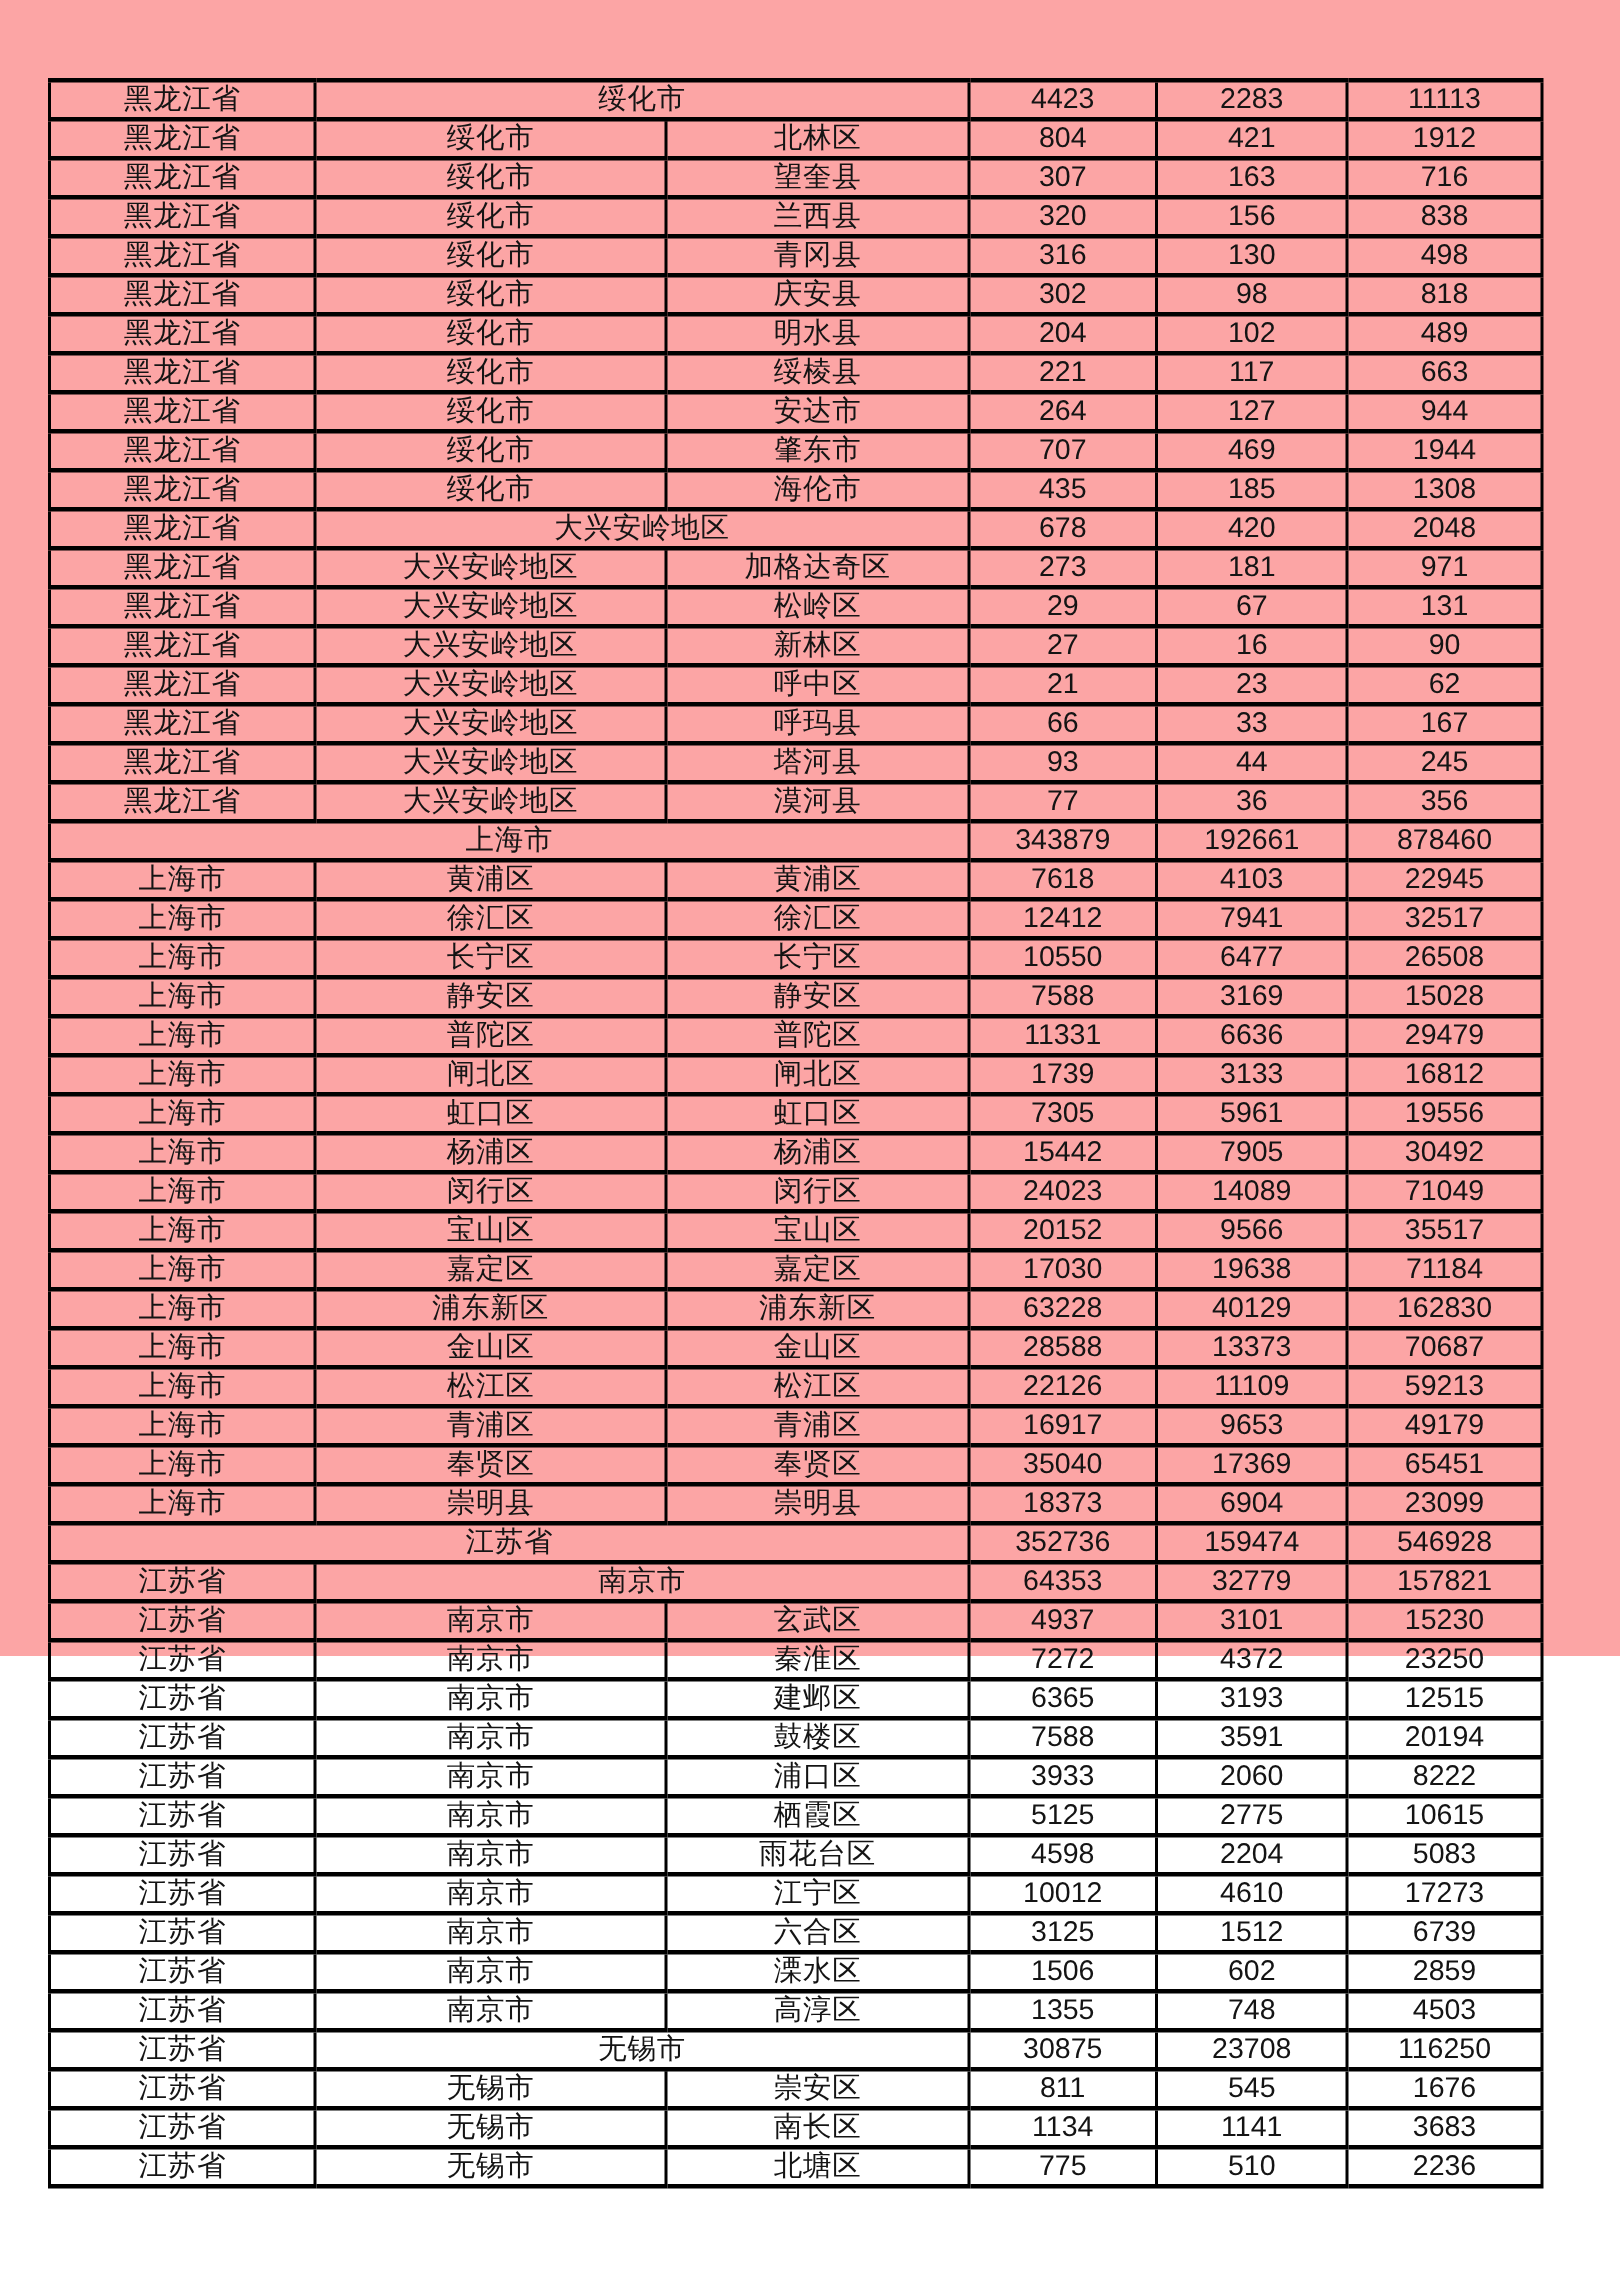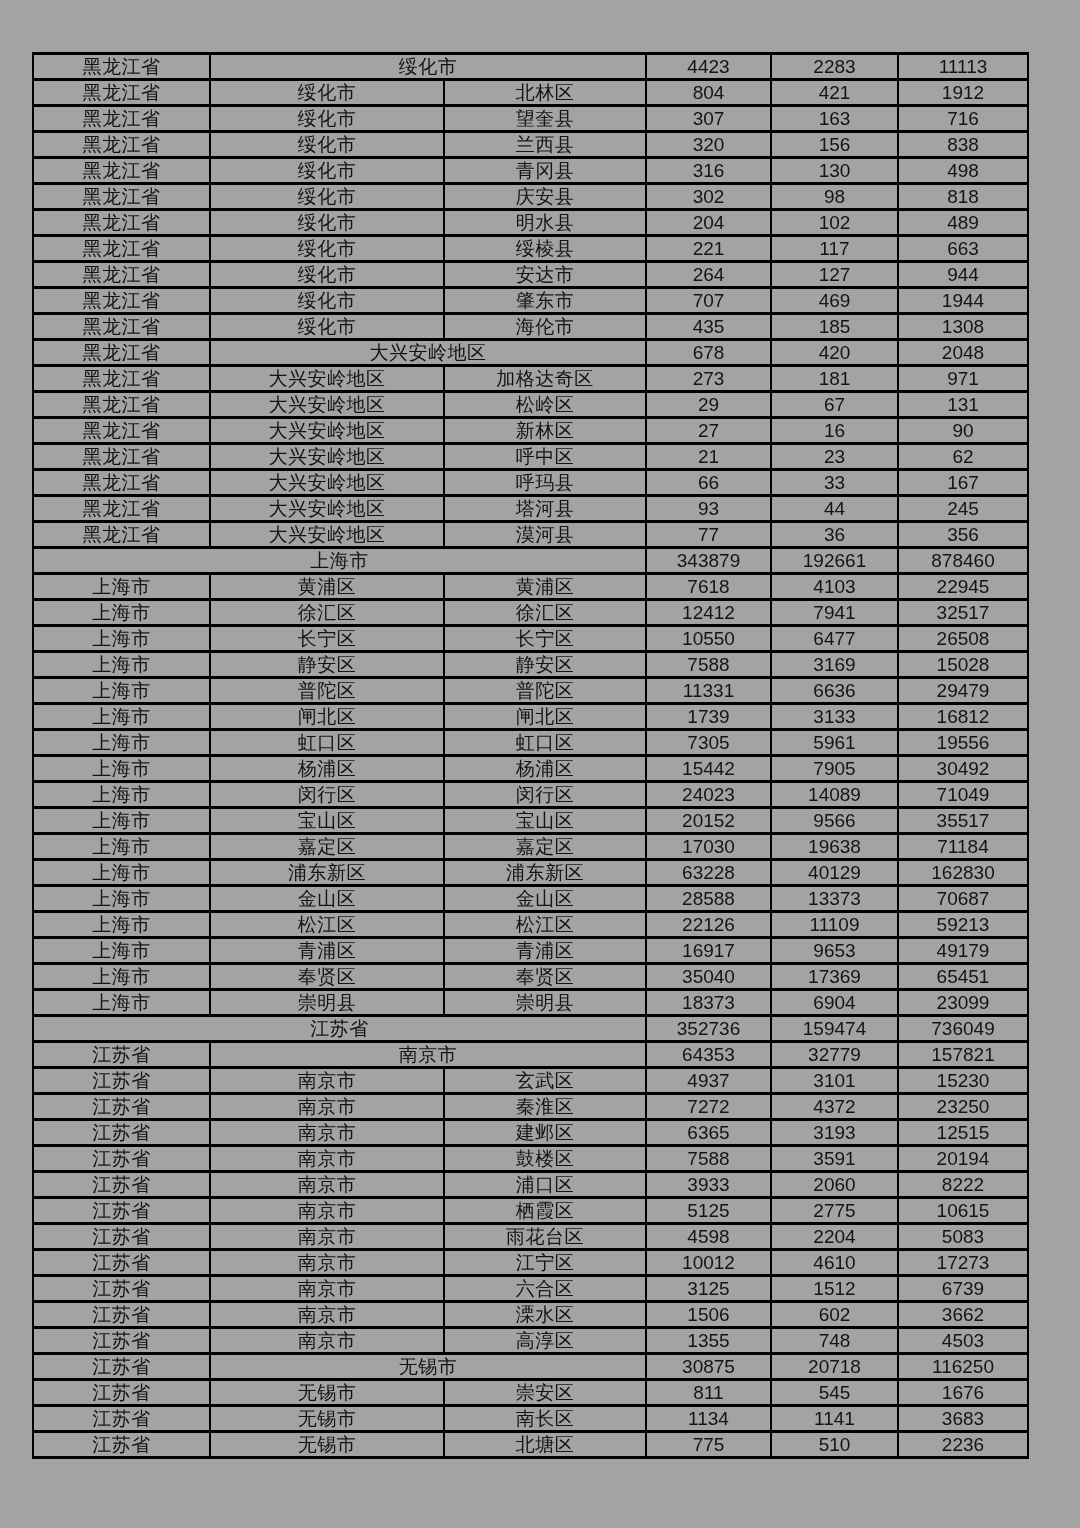--- a/index.html
+++ b/index.html
@@ -10,22 +10,22 @@
   body {
     width: 1080px;
     height: 1528px;
     position: relative;
     overflow: hidden;
   }
   .page {
     position: absolute;
     left: 0; top: 0;
     width: 1080px;
-    height: 1528px;
-    background: #a3a3a3;
+    height: 1104px;
+    background: #fca5a5;
   }
   table.data-table {
     position: absolute;
     left: 32px;
     top: 52px;
     width: 995px;
     border-collapse: collapse;
     table-layout: fixed;
   }
   table.data-table td {
@@ -355,21 +355,21 @@
           <td colspan="1" class="cjk">崇明县</td>
           <td colspan="1" class="cjk">崇明县</td>
           <td colspan="1" class="num">18373</td>
           <td colspan="1" class="num">6904</td>
           <td colspan="1" class="num">23099</td>
         </tr>
         <tr>
           <td colspan="3" class="cjk">江苏省</td>
           <td colspan="1" class="num">352736</td>
           <td colspan="1" class="num">159474</td>
-          <td colspan="1" class="num">736049</td>
+          <td colspan="1" class="num">546928</td>
         </tr>
         <tr>
           <td colspan="1" class="cjk">江苏省</td>
           <td colspan="2" class="cjk">南京市</td>
           <td colspan="1" class="num">64353</td>
           <td colspan="1" class="num">32779</td>
           <td colspan="1" class="num">157821</td>
         </tr>
         <tr>
           <td colspan="1" class="cjk">江苏省</td>
@@ -442,35 +442,35 @@
           <td colspan="1" class="num">3125</td>
           <td colspan="1" class="num">1512</td>
           <td colspan="1" class="num">6739</td>
         </tr>
         <tr>
           <td colspan="1" class="cjk">江苏省</td>
           <td colspan="1" class="cjk">南京市</td>
           <td colspan="1" class="cjk">溧水区</td>
           <td colspan="1" class="num">1506</td>
           <td colspan="1" class="num">602</td>
-          <td colspan="1" class="num">3662</td>
+          <td colspan="1" class="num">2859</td>
         </tr>
         <tr>
           <td colspan="1" class="cjk">江苏省</td>
           <td colspan="1" class="cjk">南京市</td>
           <td colspan="1" class="cjk">高淳区</td>
           <td colspan="1" class="num">1355</td>
           <td colspan="1" class="num">748</td>
           <td colspan="1" class="num">4503</td>
         </tr>
         <tr>
           <td colspan="1" class="cjk">江苏省</td>
           <td colspan="2" class="cjk">无锡市</td>
           <td colspan="1" class="num">30875</td>
-          <td colspan="1" class="num">20718</td>
+          <td colspan="1" class="num">23708</td>
           <td colspan="1" class="num">116250</td>
         </tr>
         <tr>
           <td colspan="1" class="cjk">江苏省</td>
           <td colspan="1" class="cjk">无锡市</td>
           <td colspan="1" class="cjk">崇安区</td>
           <td colspan="1" class="num">811</td>
           <td colspan="1" class="num">545</td>
           <td colspan="1" class="num">1676</td>
         </tr>

